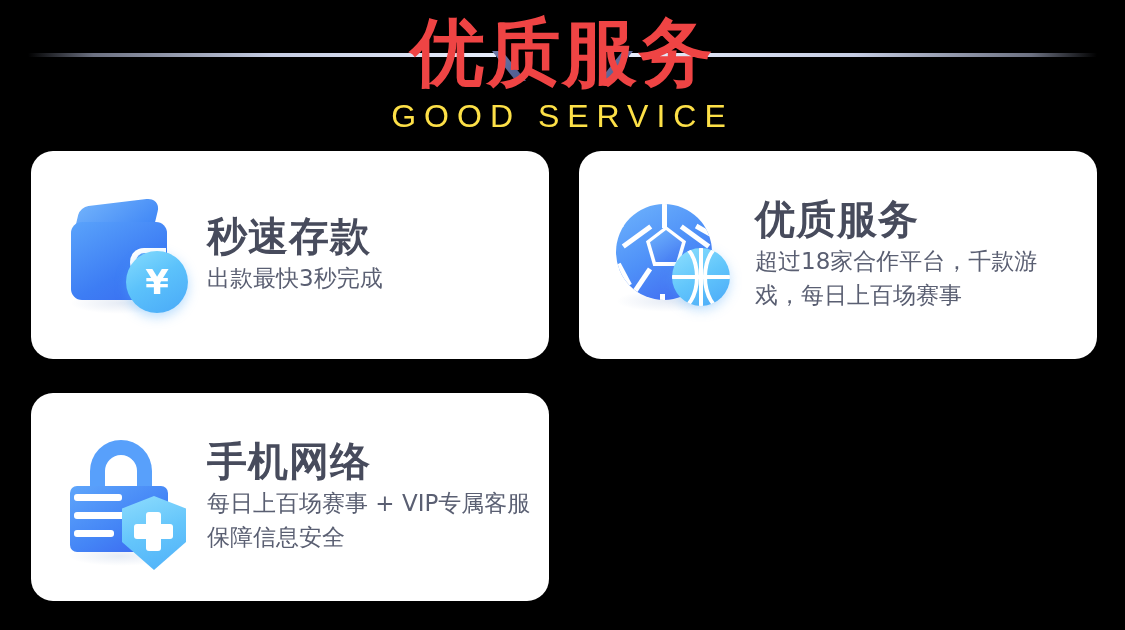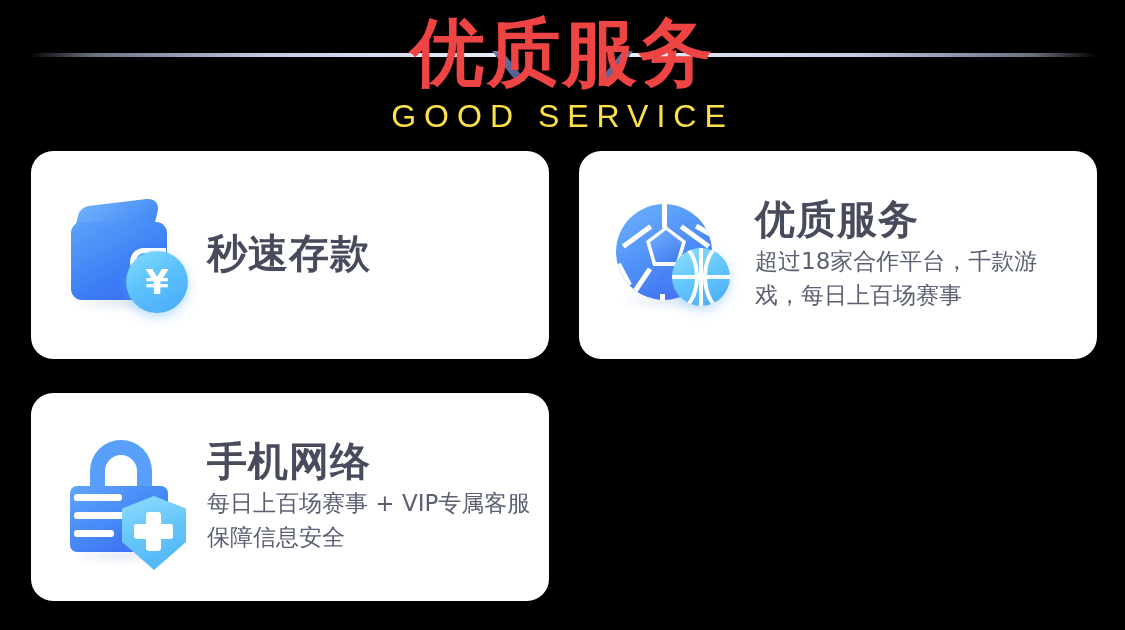--- a/index.html
+++ b/index.html
@@ -228,20 +228,21 @@
           <div class="w-body"></div>
           <div class="w-notch"></div>
           <div class="w-dot"></div>
           <div class="w-coin">
             <span>¥</span>
           </div>
         </div>
       </div>
       <div class="card-text">
         <div class="card-title">秒速存款</div>
+        <div class="card-sub">出款最快3秒完成</div>
       </div>
     </div>
 
     <div class="card">
       <div class="icon-wrap">
         <div class="icon-stage">
           <div class="shade" style="left:4px;top:98px;width:104px;height:22px;"></div>
           <div class="ball">
             <div class="pent" style="left:30px;top:22px;width:40px;height:40px;"></div>
             <div class="pent-in" style="left:34px;top:26px;width:32px;height:32px;"></div>

